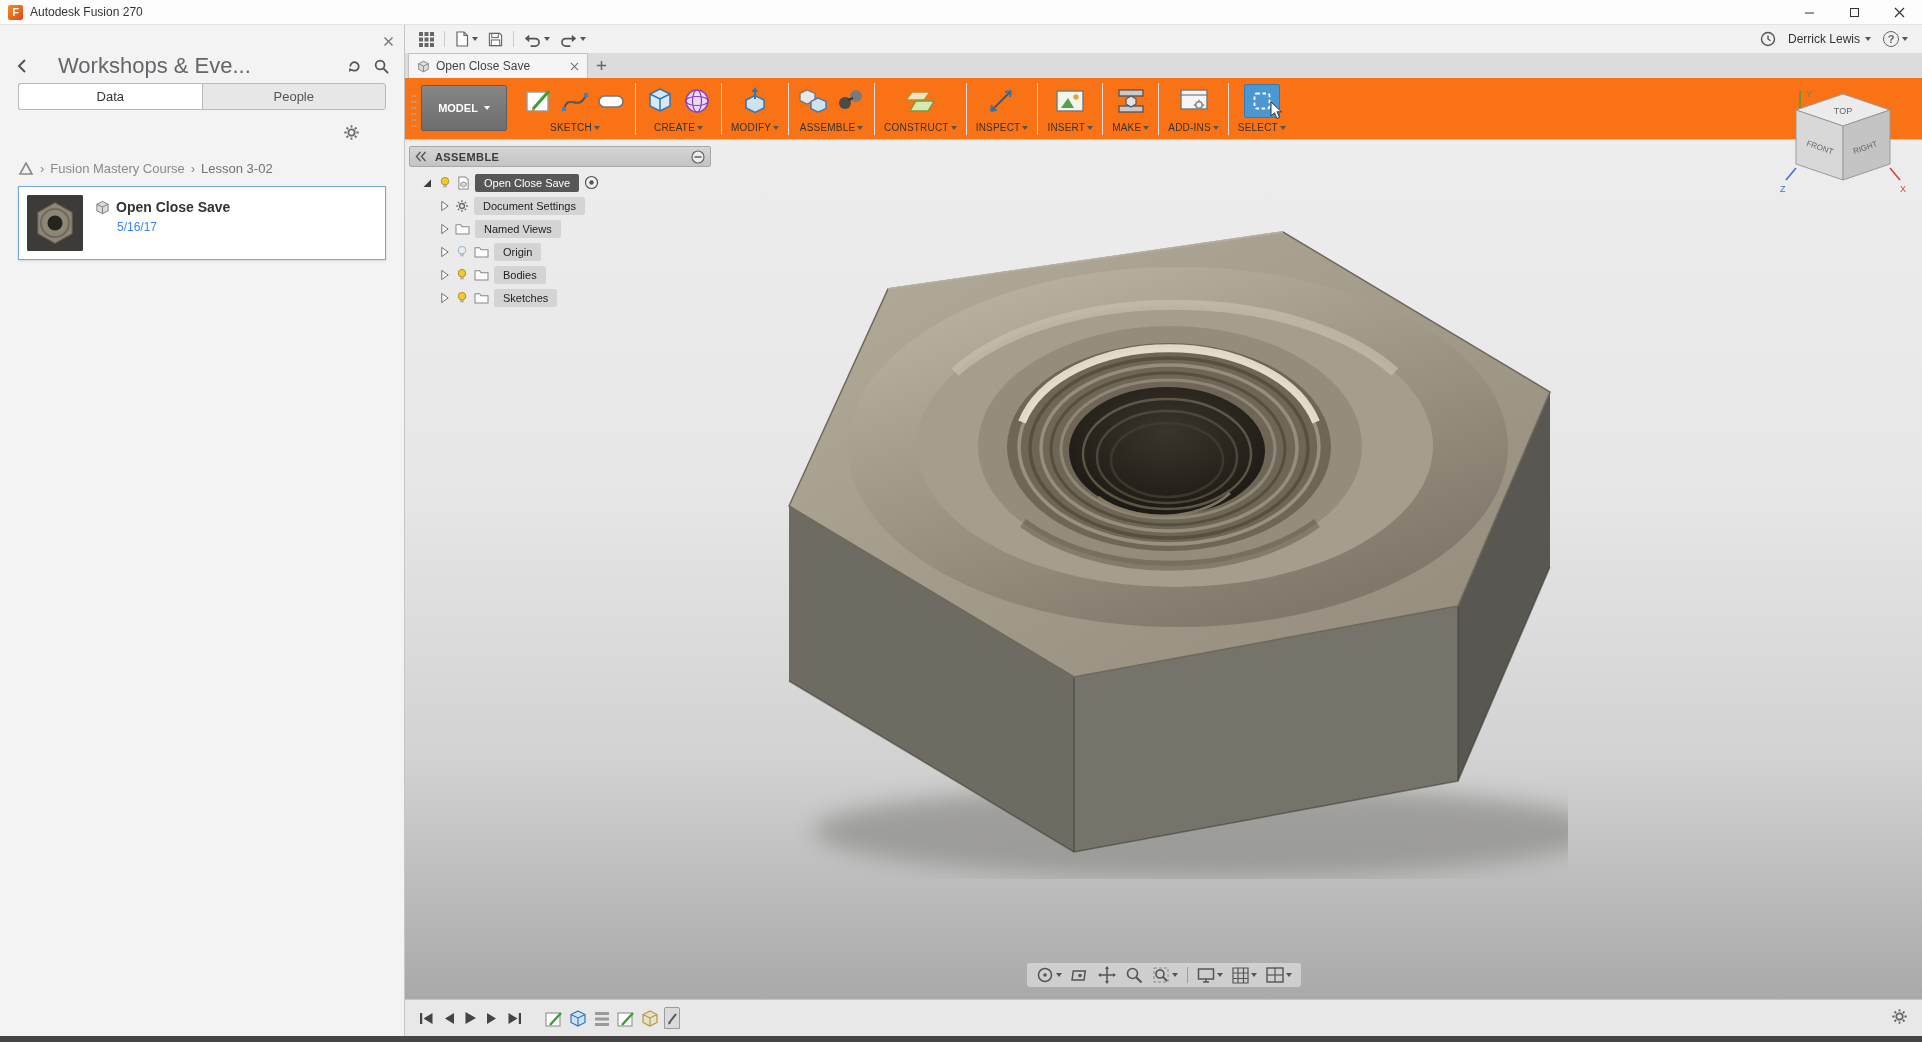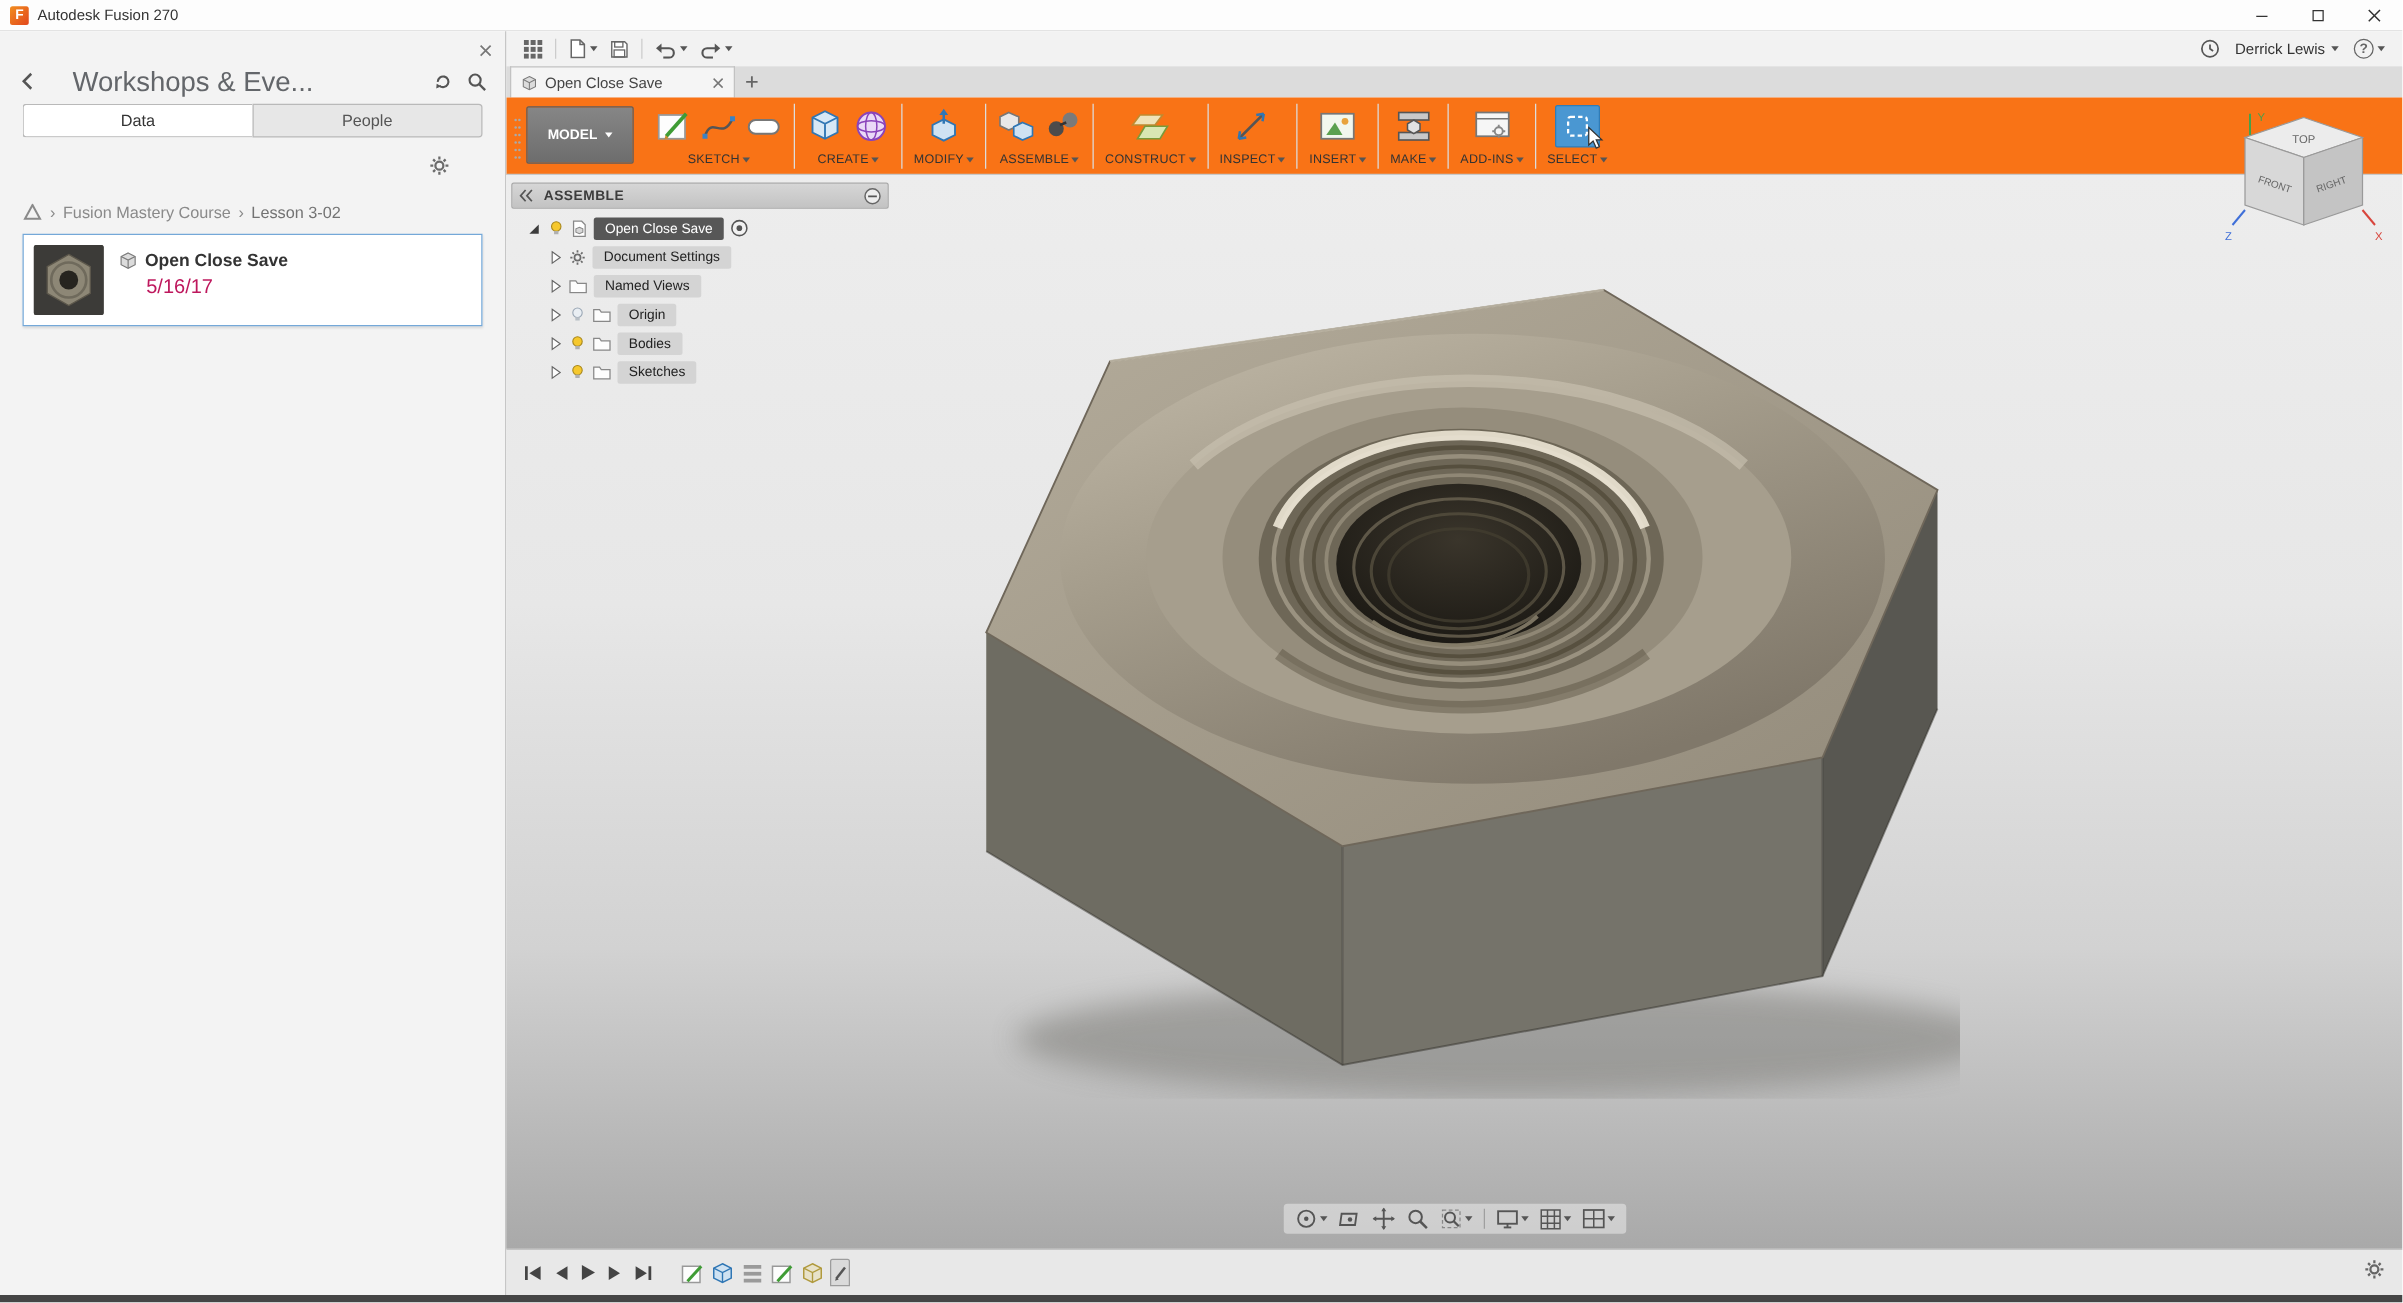--- a/index.html
+++ b/index.html
@@ -28,21 +28,21 @@
   .dp-tab:first-child { border-radius:3px 0 0 3px; border-right:none; }
   .dp-tab:last-child { border-radius:0 3px 3px 0; }
   .dp-gear-row { display:flex; justify-content:flex-end; padding:14px 44px 0 0; }
   .dp-breadcrumb { display:flex; align-items:center; gap:6px; padding:16px 18px 8px 18px; font-size:13px; color:#8a8a8a; }
   .dp-breadcrumb .crumb-current { color:#737373; font-weight:normal; }
   .dp-card { margin:2px 18px; background:#fff; border:1px solid #74a8d8; box-shadow:0 1px 2px rgba(0,0,0,0.12); display:flex; gap:12px; padding:8px; height:74px; }
   .dp-thumb { width:56px; height:56px; background:#3c3b38; border-radius:2px; overflow:hidden; flex:none; }
   .dp-card-info { display:flex; flex-direction:column; justify-content:flex-start; padding-top:4px; gap:5px; }
   .dp-card-titlerow { display:flex; align-items:center; gap:6px; }
   .dp-card-name { font-size:14px; font-weight:bold; color:#333; }
-  .dp-card-date { font-size:16px; color:#be185d; margin-left:22px; }
+  .dp-card-date { font-size:12px; color:#3b82f6; margin-left:22px; }
 
   
   .content { flex:1; display:flex; flex-direction:column; min-width:0; }
 
   
   .app-toolbar { height:28px; background:#f2f2f2; display:flex; align-items:center; padding:0 14px; gap:10px; }
   .at-sep { width:1px; height:16px; background:#ccc; }
   .at-right { margin-left:auto; display:flex; align-items:center; gap:12px; }
   .at-user { display:flex; align-items:center; gap:5px; font-size:12px; color:#333; }
   .icon-btn { display:flex; align-items:center; gap:3px; }

